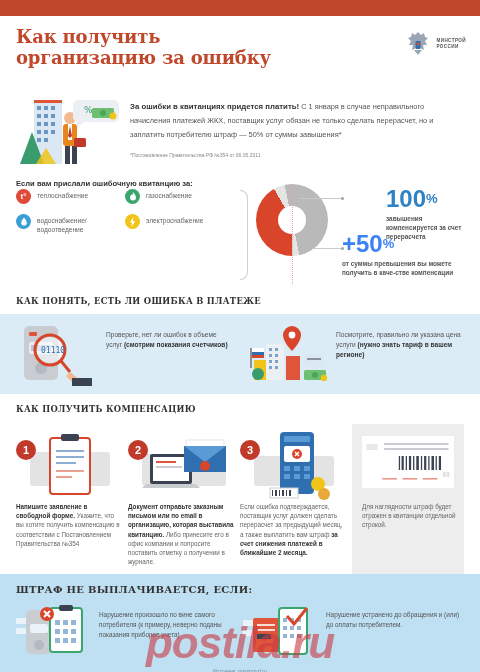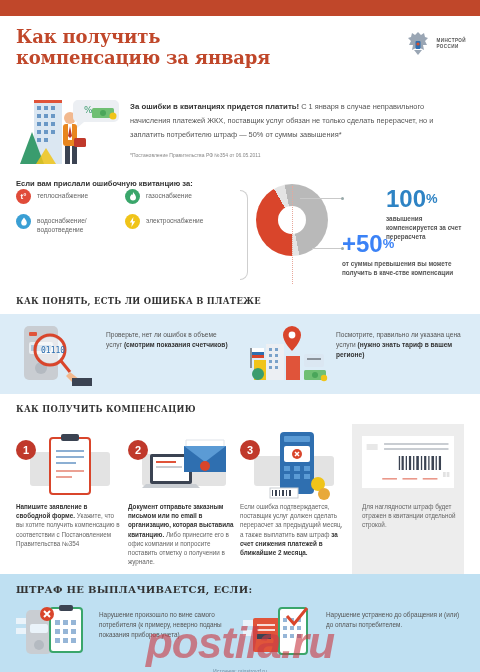--- a/index.html
+++ b/index.html
@@ -112,21 +112,21 @@
 </head>
 <body>
 
 <div class="page">
 
   <div class="topbar"></div>
 
   <div class="header">
     <h1 class="title">
       <span>Как получить</span><br>
-      <span>компенсацию за января</span><br>
+      <span>организацию за ошибку</span><br>
     </h1>
     <div class="logo">
       <span class="eagle">
         <svg viewBox="0 0 26 28" width="26" height="28">
           <path d="M13 2 L10 5 L7 3 L6 7 L3 8 L6 11 L4 15 L8 15 L7 20 L13 17 L19 20 L18 15 L22 15 L20 11 L23 8 L20 7 L19 3 L16 5 Z" fill="#9aa6b4"></path>
           <rect x="10.5" y="11" width="5" height="8" rx="1" fill="#2f6fb0"></rect>
           <circle cx="13" cy="14" r="1.6" fill="#d94f2b"></circle>
           <path d="M9 20 L13 25 L17 20 Z" fill="#9aa6b4"></path>
         </svg>
       </span>

